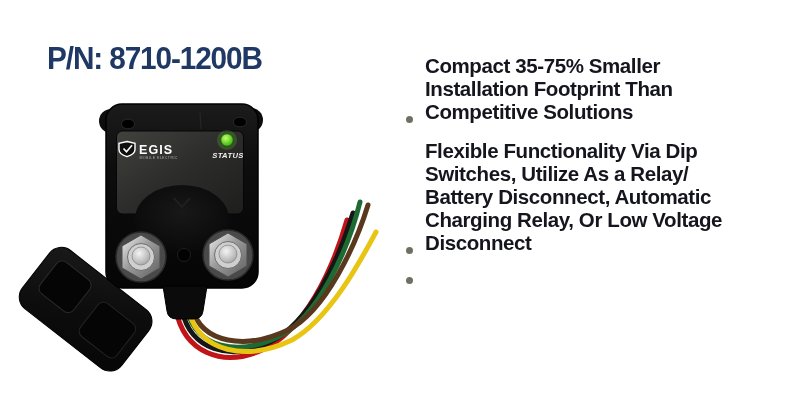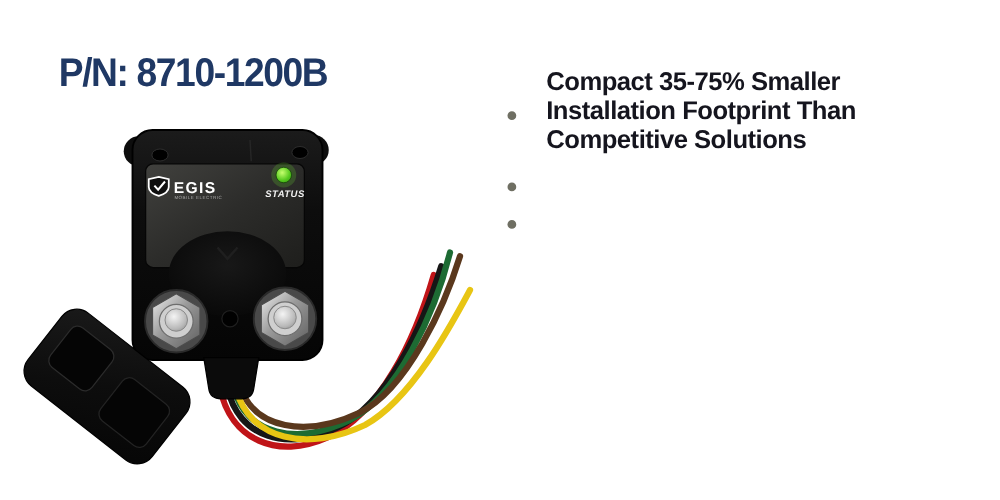--- a/index.html
+++ b/index.html
@@ -8,21 +8,21 @@
     background:#ffffff;font-family:"Liberation Sans",sans-serif;
   }
   .pn-title{
     position:absolute;left:47px;top:40px;
     font-weight:bold;font-size:32px;letter-spacing:-1.2px;
     color:#1f3864;transform:scaleX(.93);transform-origin:left top;
     white-space:nowrap;
   }
   .product-photo{position:absolute;left:0;top:0;}
   .feature-list{position:absolute;left:406px;top:54px;width:382px;}
-  .feature-item{display:flex;align-items:center;margin-bottom:16px;gap:12px;}
+  .feature-item{display:flex;align-items:flex-end;margin-bottom:16px;}
   .bullet-dot{
     flex:none;width:7px;height:7px;border-radius:50%;
     background:#6f6f63;margin:7px 12px 0 0;
   }
   .feature-text{
     margin:0;white-space:pre-line;
     font-weight:bold;font-size:20.5px;line-height:23px;letter-spacing:-0.4px;
     color:#15151e;
   }
   .brand-text{font-weight:bold;letter-spacing:1.1px;}
@@ -134,17 +134,22 @@
 
 <div class="feature-list">
   <div class="feature-item">
     <span class="bullet-dot"></span>
     <p class="feature-text">Compact 35-75% Smaller
 Installation Footprint Than
 Competitive Solutions</p>
   </div>
   <div class="feature-item">
     <span class="bullet-dot"></span>
+    <p class="feature-text">Flexible Functionality Via Dip
+Switches, Utilize As a Relay/
+Battery Disconnect, Automatic
+Charging Relay, Or Low Voltage
+Disconnect</p>
   </div>
   <div class="feature-item">
     <span class="bullet-dot"></span>
   </div>
 </div>
 
 </body></html>

